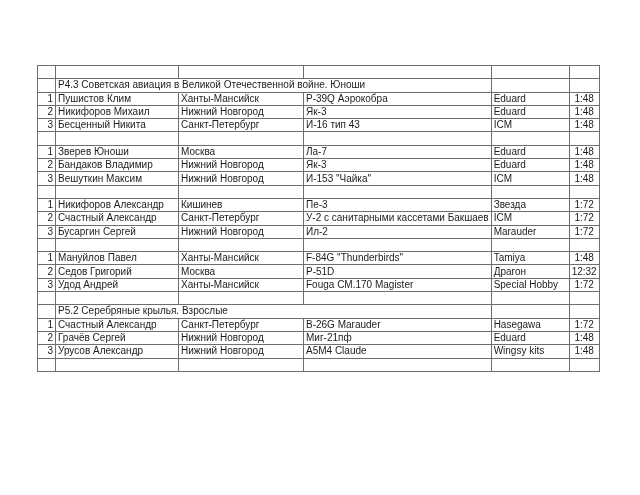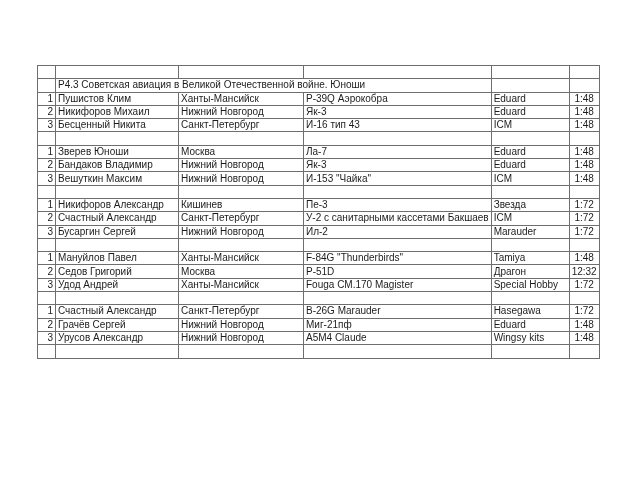--- a/index.html
+++ b/index.html
@@ -183,20 +183,26 @@
           <td class="scale">1:72</td>
         </tr>
         <tr class="spacer">
           <td class="num"></td>
           <td></td>
           <td></td>
           <td></td>
           <td></td>
           <td></td>
         </tr>
+        <tr class="section-header">
+          <td class="num"></td>
+          <td class="title" colspan="3">Р5.2 Серебряные крылья. Взрослые</td>
+          <td></td>
+          <td class="scale"></td>
+        </tr>
         <tr>
           <td class="num">1</td>
           <td>Счастный Александр</td>
           <td>Санкт-Петербург</td>
           <td>B-26G Marauder</td>
           <td>Hasegawa</td>
           <td class="scale">1:72</td>
         </tr>
         <tr>
           <td class="num">2</td>

